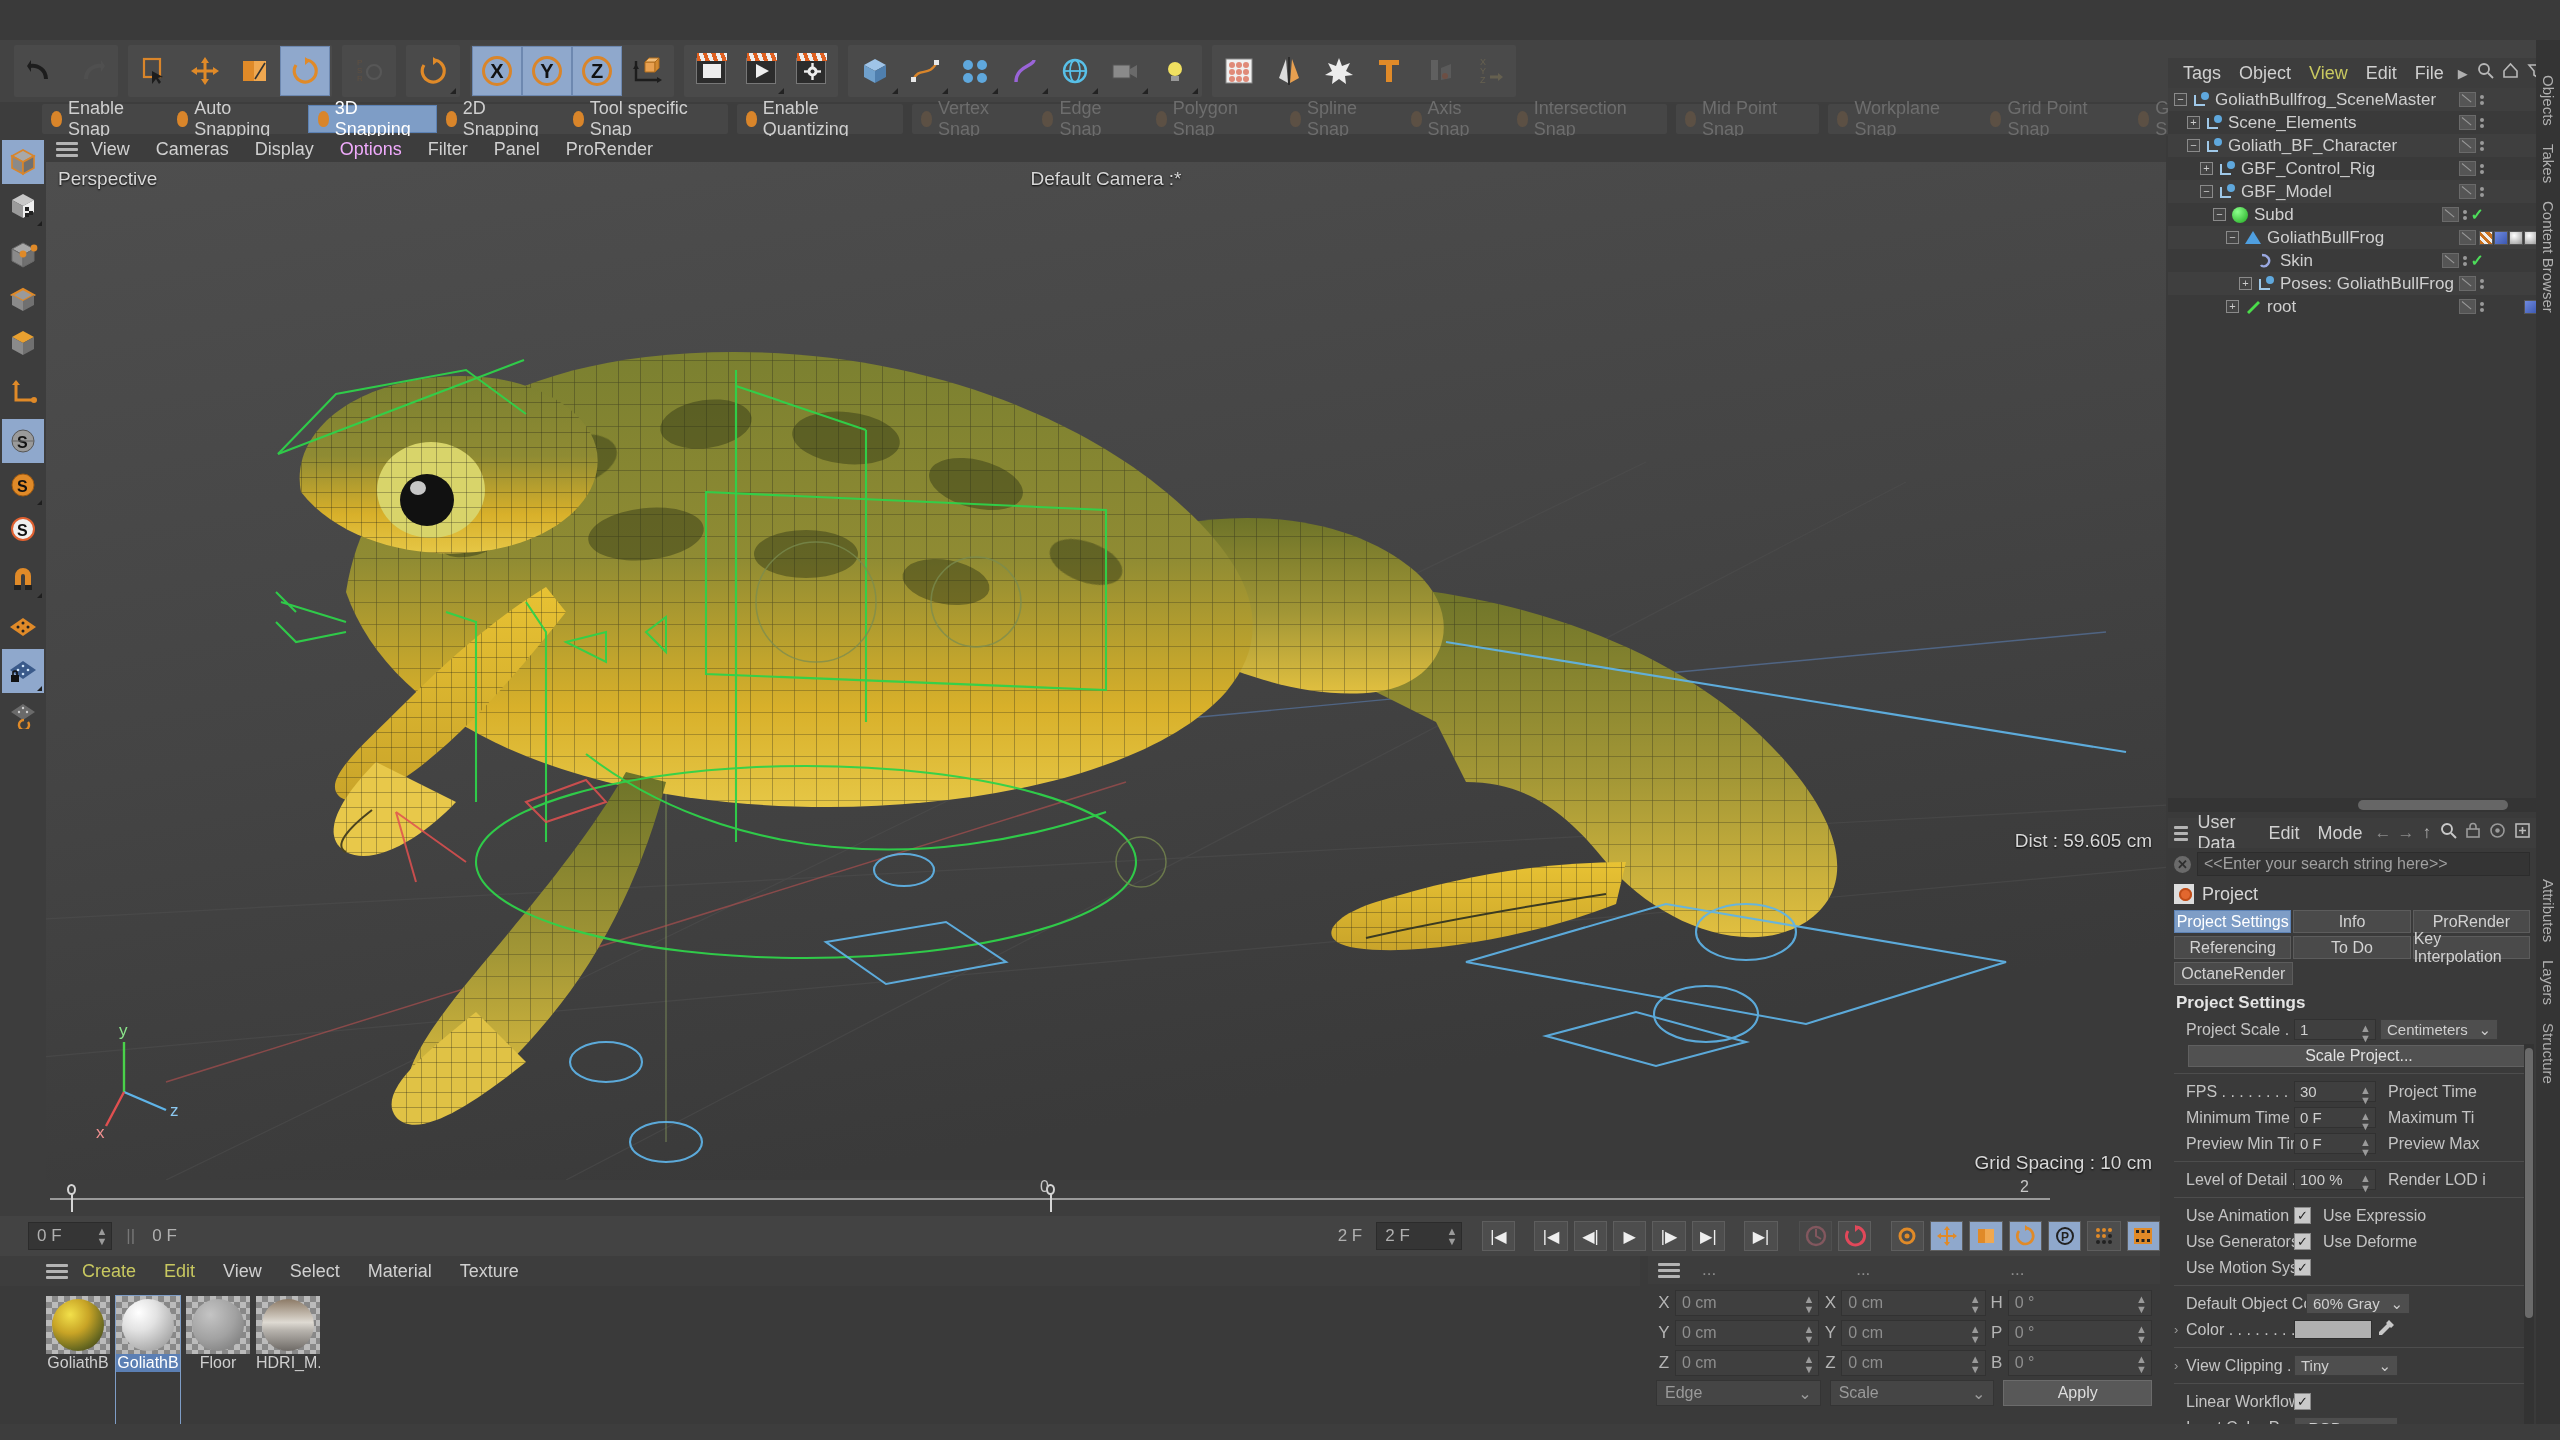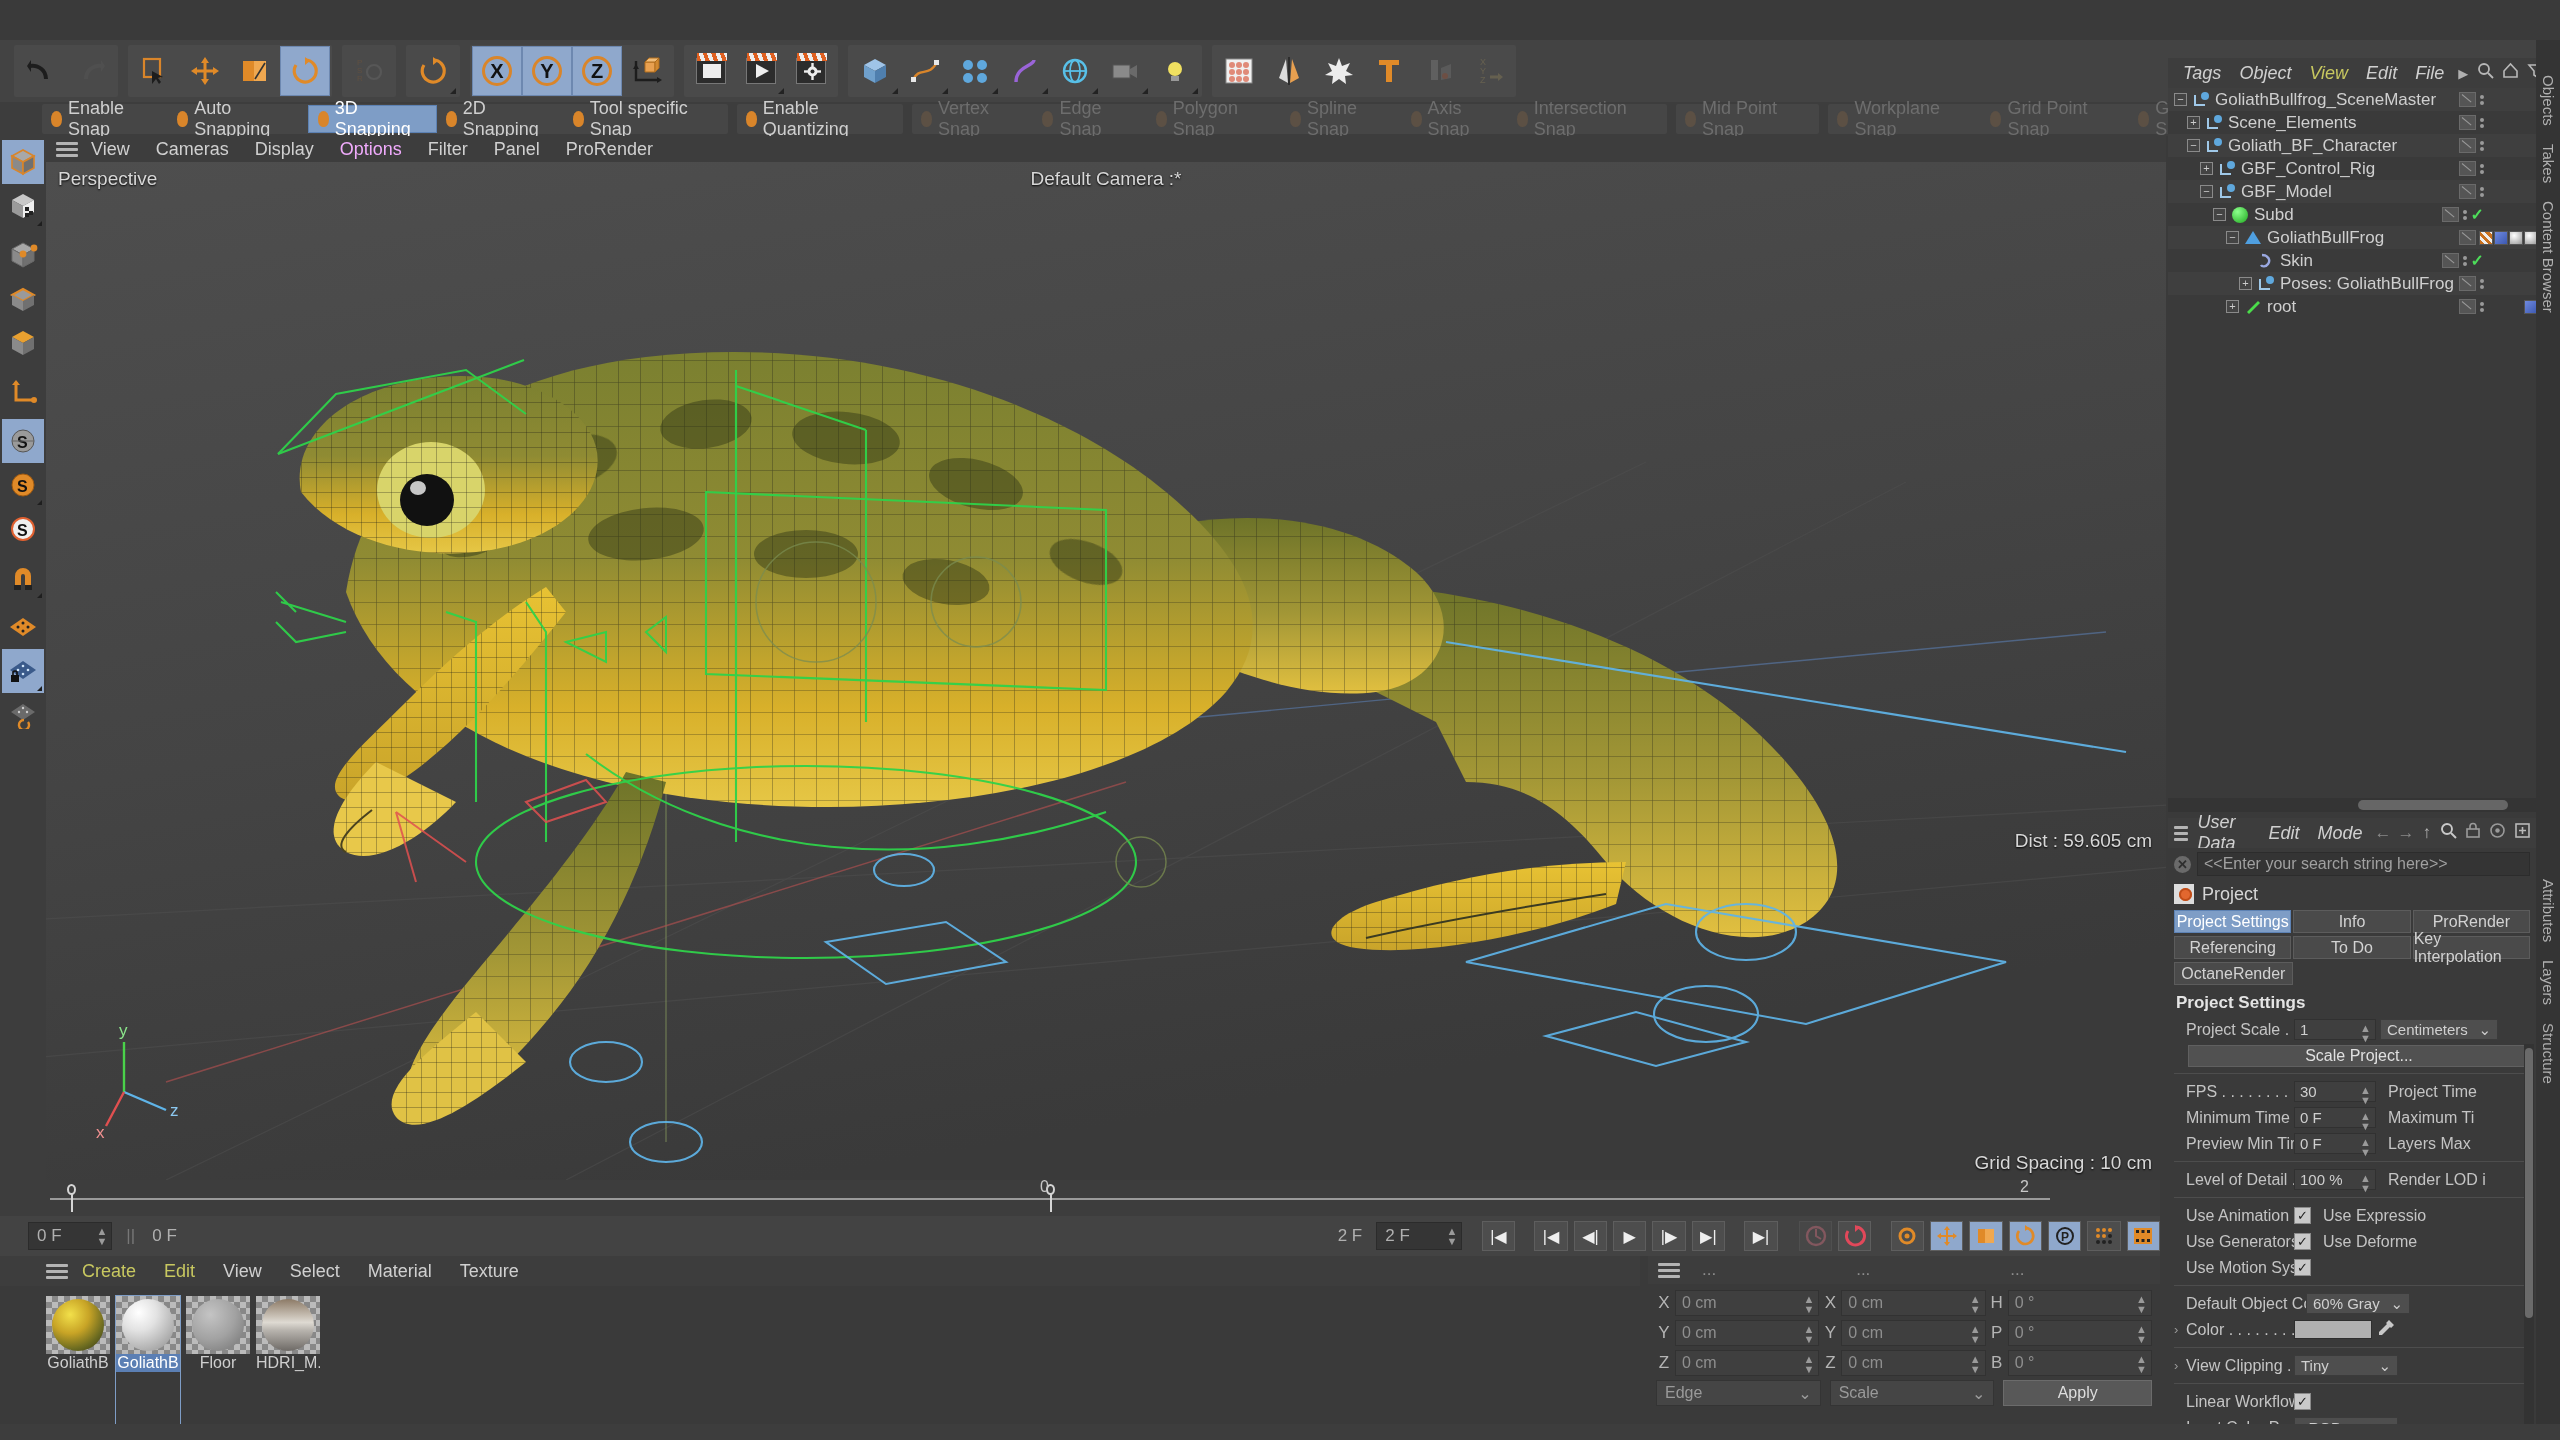--- a/index.html
+++ b/index.html
@@ -103,21 +103,21 @@
   .cinp{flex:1;height:26px;background:#3f3f3f;border:1px solid #323232;color:#8f8f8f;font-size:16px;
       display:flex;align-items:center;padding:0 6px;position:relative;}
   .cselect{height:26px;background:#454545;border:1px solid #343434;color:#9a9a9a;font-size:16px;
       display:flex;align-items:center;justify-content:space-between;padding:0 8px;}
   .capply{height:26px;background:#585858;border:1px solid #6b6b6b;color:#ddd;font-size:16px;
       display:flex;align-items:center;justify-content:center;}
 
   
   #obj-menubar{position:absolute;left:2168px;top:58px;width:368px;height:30px;background:#3d3d3d;
       display:flex;align-items:center;padding-left:6px;gap:0;}
-  .om{font-size:18px;padding:0 9px;cursor:pointer;color:#d0d0d0;font-style:italic;}
+  .om{font-size:18px;padding:0 9px;cursor:pointer;color:#d0d0d0;}
   .om.y{color:#c8c860;}
   #obj-tree{position:absolute;left:2168px;top:88px;width:368px;height:710px;background:#3a3a3a;overflow:hidden;}
   .trow{height:23px;display:flex;align-items:center;position:relative;font-size:17px;color:#cfcfcf;cursor:pointer;}
   .trow:nth-child(odd){background:#3f3f3f;}
   .trow:nth-child(even){background:#3a3a3a;}
   .texp{width:13px;height:13px;border:1px solid #8a8a8a;background:#444;font-size:11px;line-height:11px;
       text-align:center;color:#ccc;flex:0 0 auto;}
   .tnull{width:18px;height:15px;position:relative;flex:0 0 auto;}
   .tnull:before{content:'';position:absolute;left:2px;bottom:1px;width:9px;height:9px;
       border-left:2px solid #9fc8e8;border-bottom:2px solid #9fc8e8;}
@@ -1286,21 +1286,21 @@
         <div class="arow">
           <span class="carat"></span>
           <span class="alab">Minimum Time . . .</span>
           <span class="afld">0 F<span class="spin">▲<br>▼</span></span>
           <span class="aright">Maximum Ti</span>
         </div>
         <div class="arow">
           <span class="carat"></span>
           <span class="alab">Preview Min Time. .</span>
           <span class="afld">0 F<span class="spin">▲<br>▼</span></span>
-          <span class="aright">Layers Max</span>
+          <span class="aright">Preview Max</span>
         </div>
         <div class="adiv"></div>
         <div class="arow">
           <span class="carat"></span>
           <span class="alab">Level of Detail . . .</span>
           <span class="afld">100 %<span class="spin">▲<br>▼</span></span>
           <span class="aright">Render LOD i</span>
         </div>
         <div class="adiv"></div>
         <div class="arow">

